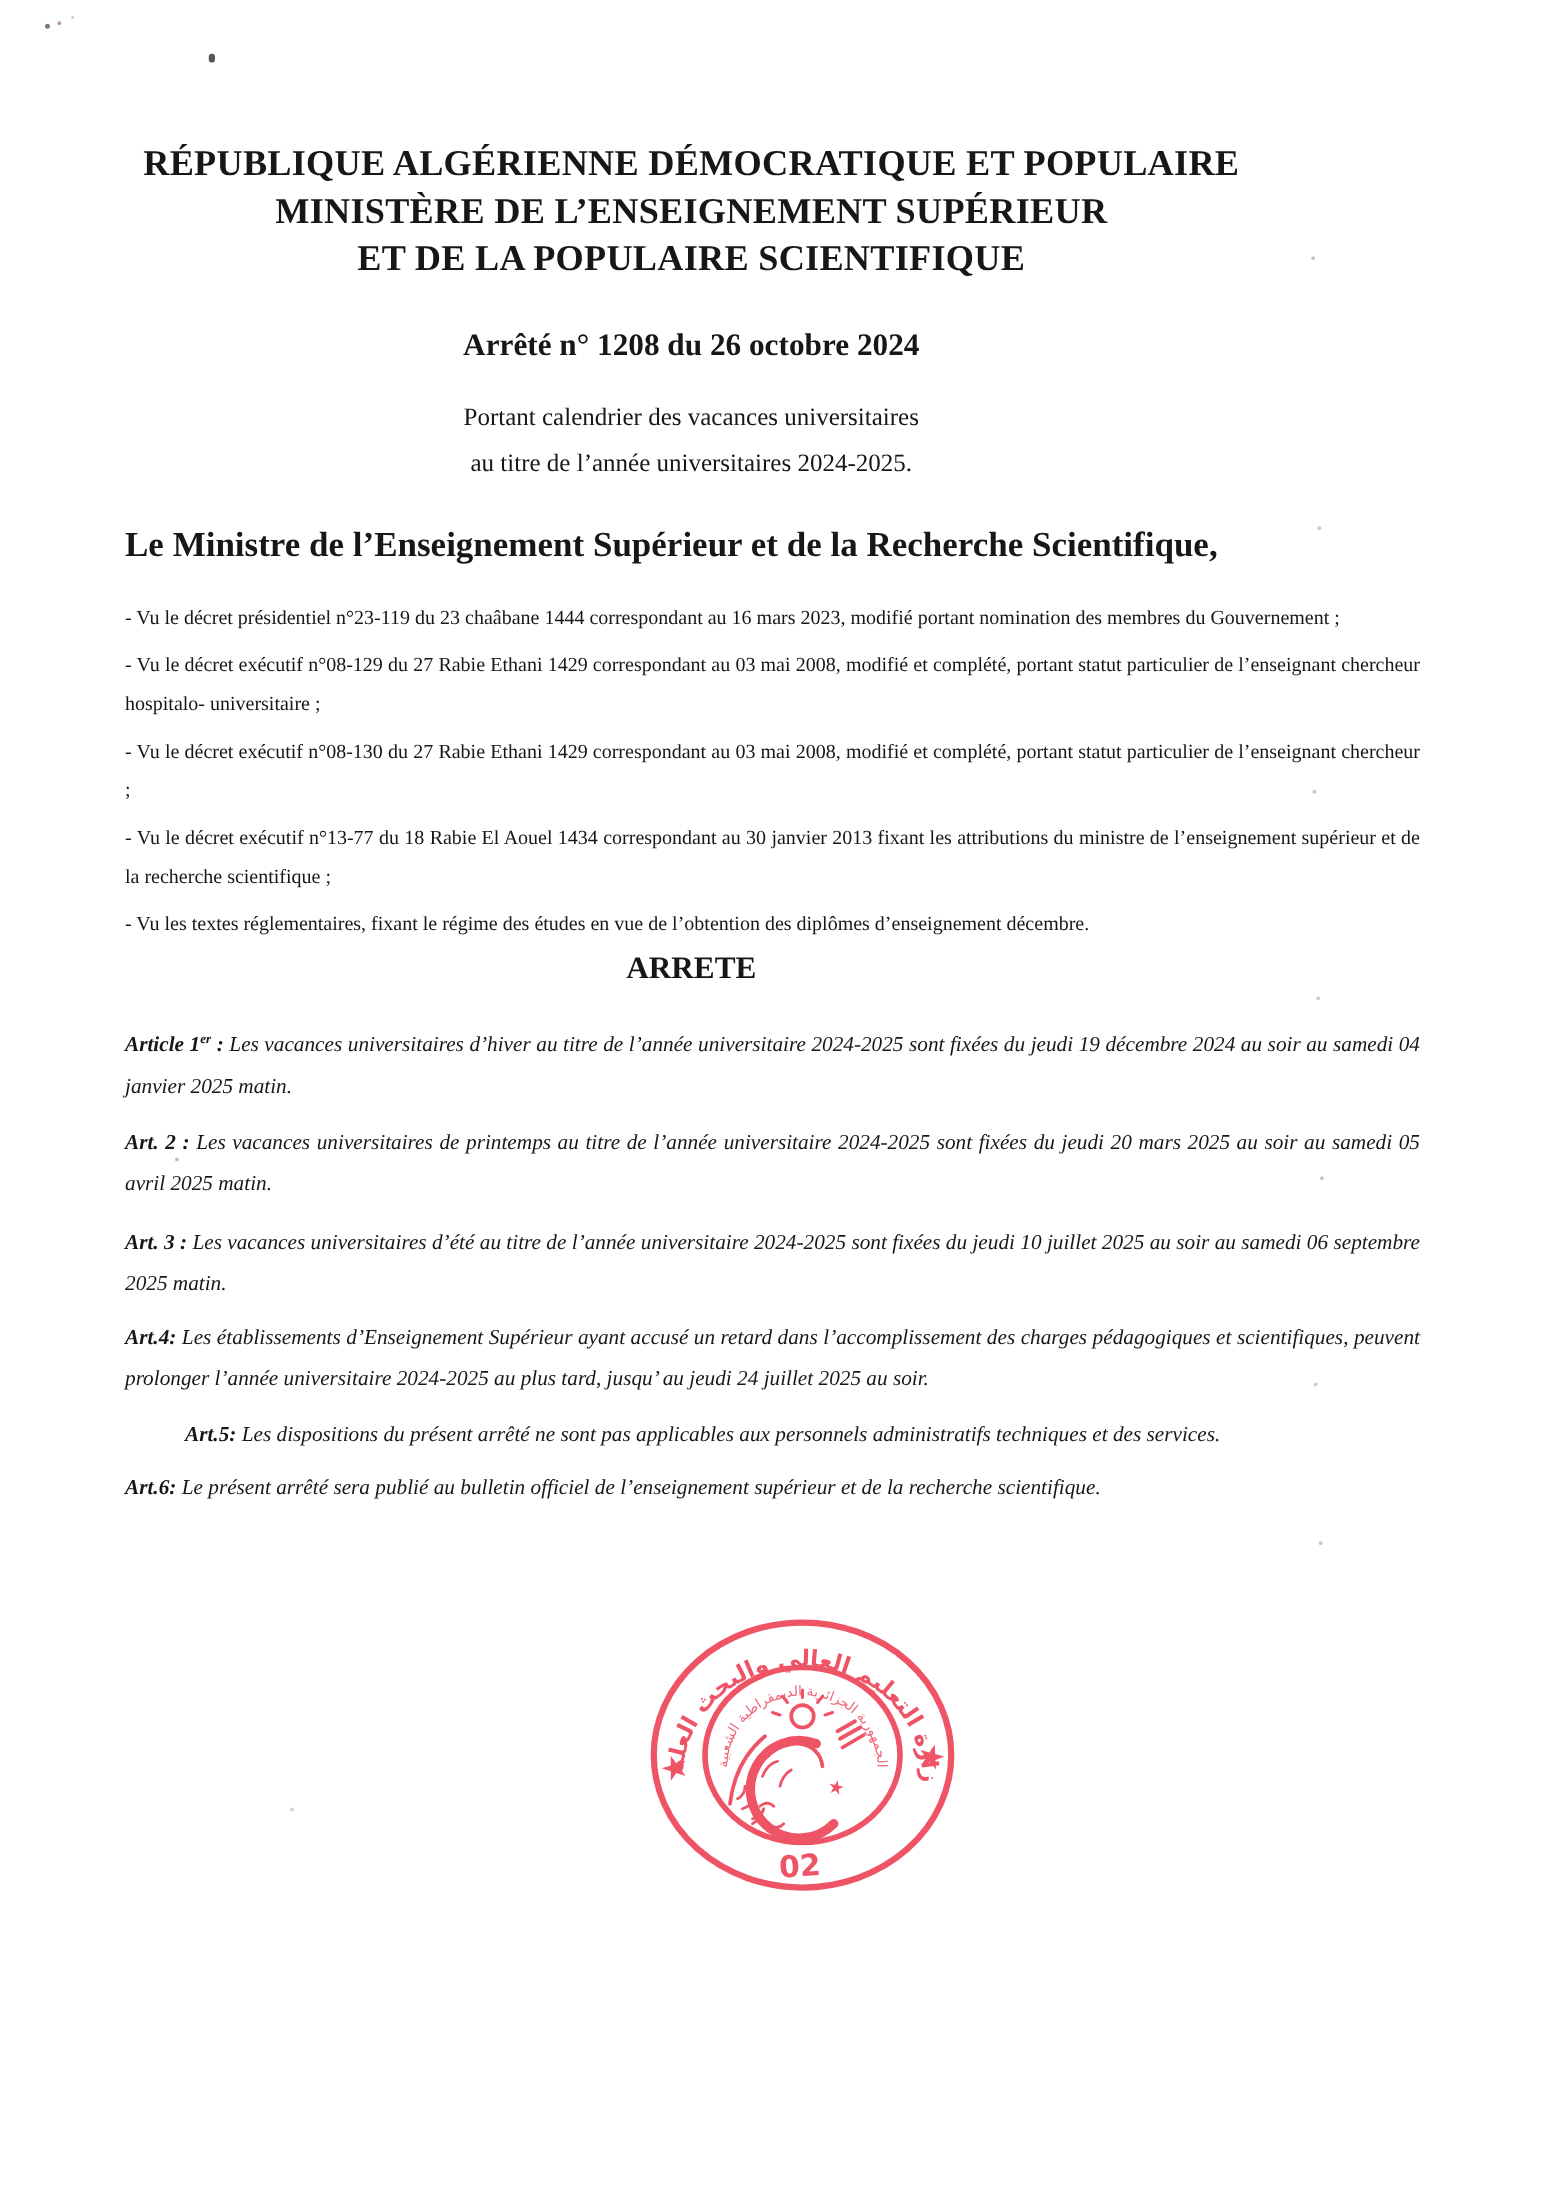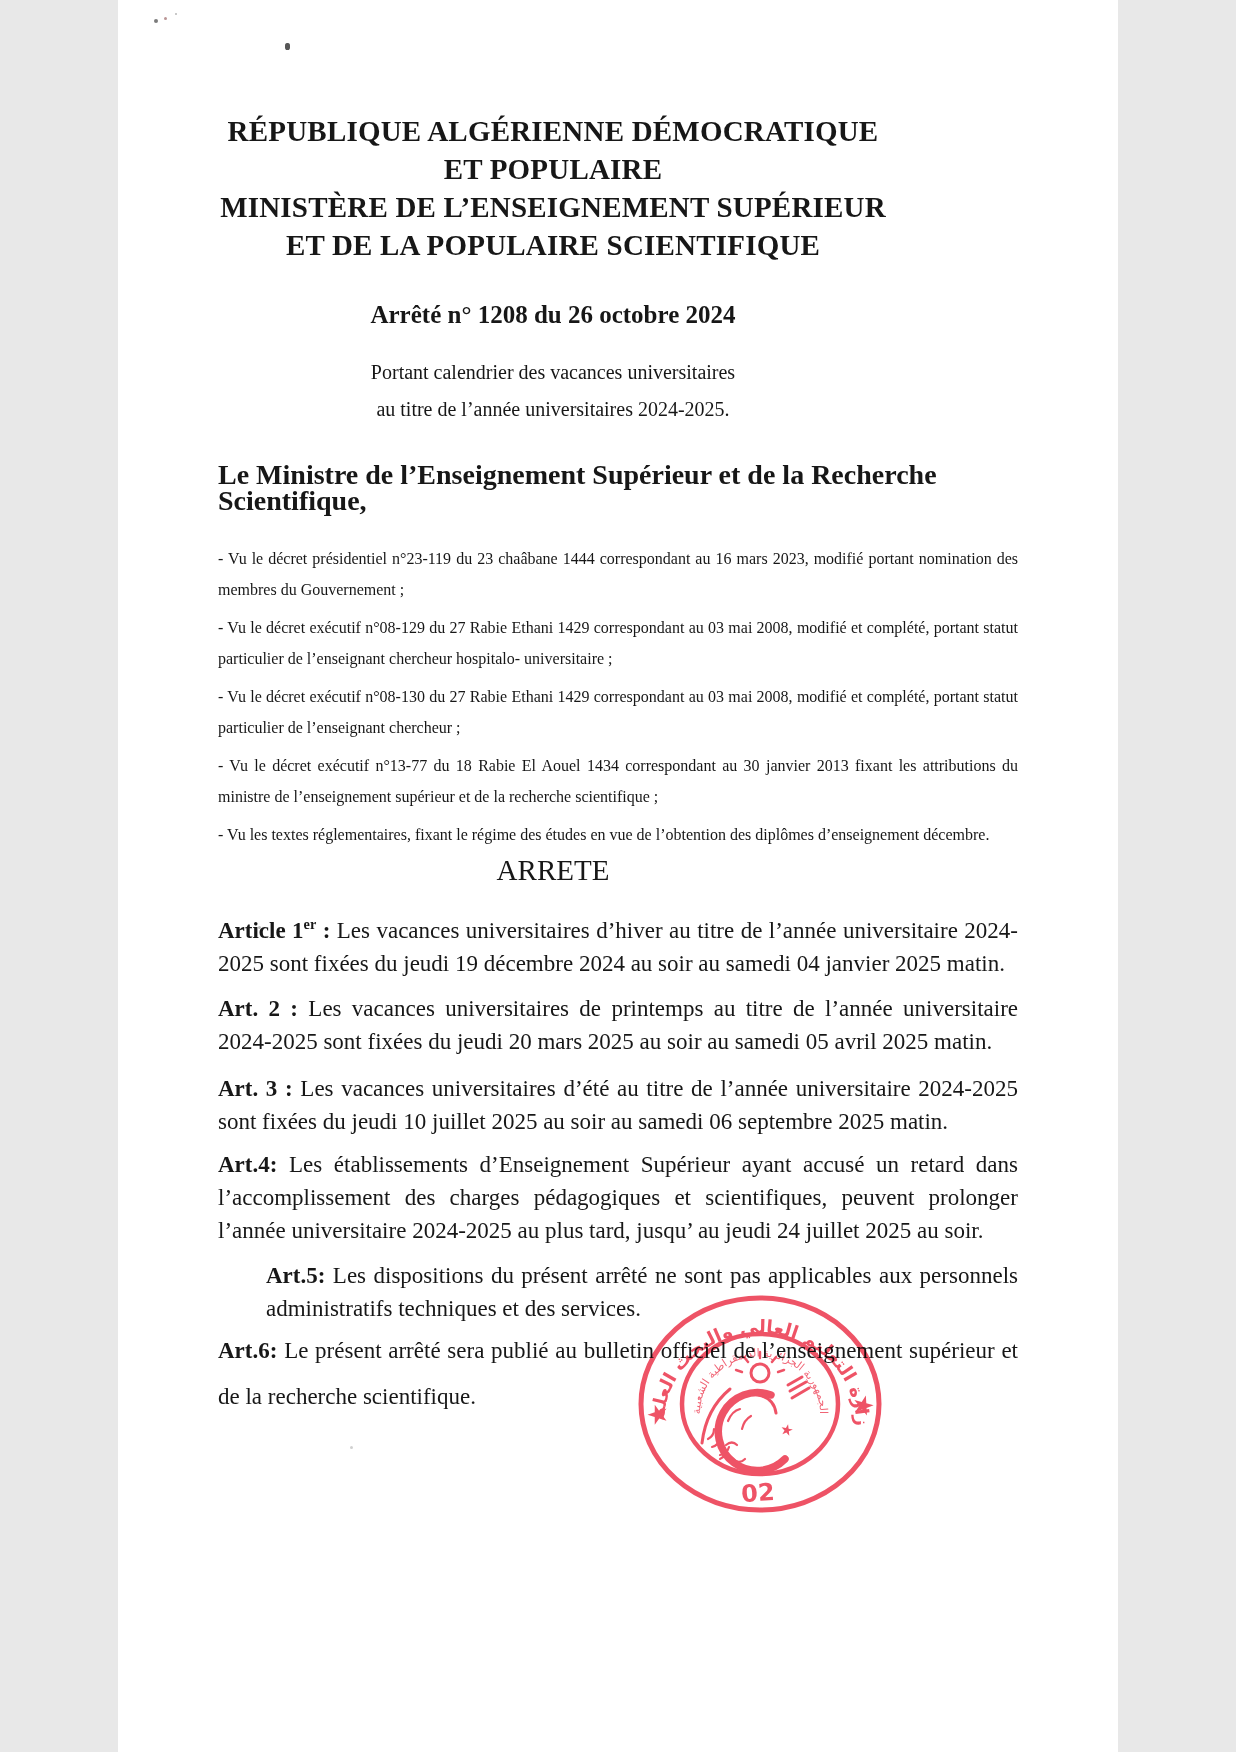--- a/index.html
+++ b/index.html
@@ -1,18 +1,18 @@
 <!DOCTYPE html>
 <html><head>
 <meta charset="utf-8">
 <style>
   html,body { margin:0; padding:0; background:#e8e8e8; }
   .page {
     position:relative;
-    width:1000px; height:1752px;
+    width:1236px; height:1752px;
     margin:0 auto;
     background:#ffffff;
     font-family:"Liberation Serif", serif;
     color:#171717;
     overflow:hidden;
   }
   .content { padding:0 100px; }
 
   .centered { text-align:center; margin-right:130px; }
 
@@ -42,30 +42,31 @@
     line-height:26px;
   }
   .visas { margin-top:29px; }
   .visa {
     font-size:16px;
     line-height:31px;
     text-align:justify;
     margin:0 0 7px 0;
   }
   .arrete-heading {
-    font-weight:normal;
-    font-size:29px;
+    font-weight:bold;
+    font-size:25px;
     line-height:26px;
     margin-top:0px;
   }
   .article {
-    font-size:23px;
+    font-size:17px;
     line-height:33px;
     text-align:justify;
     margin:12px 0 0 0;
+    font-style:italic;
   }
   .article.first { margin-top:31px; }
   .article.a3 { margin-top:14px; }
   .article.a4 { margin-top:10px; }
   .article.a5 { margin-top:12px;margin-left:48px; }
   .article.a6 { margin-top:3px; line-height:46px; }
   .article strong { font-weight:bold; }
   .article sup { font-size:0.62em; line-height:0; vertical-align:super; font-weight:bold; }
 
   .stamp {

